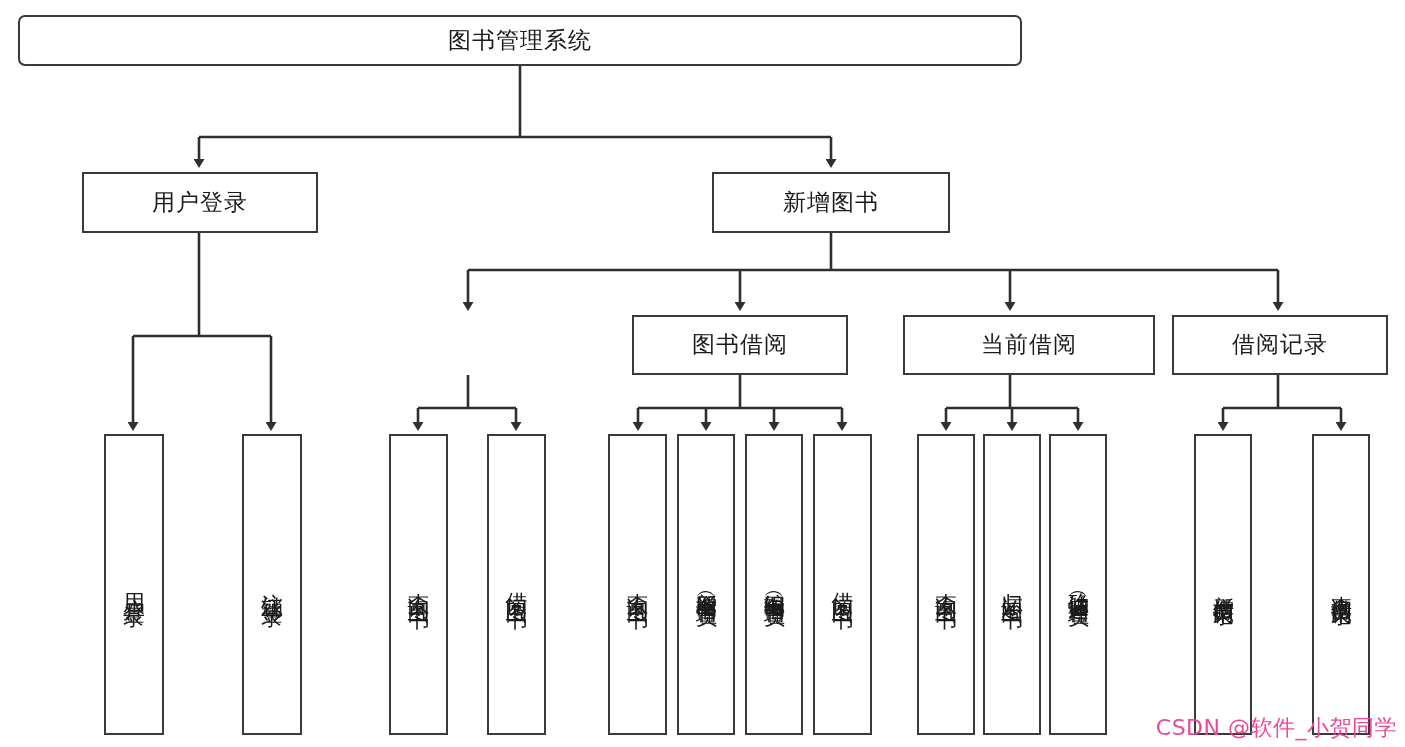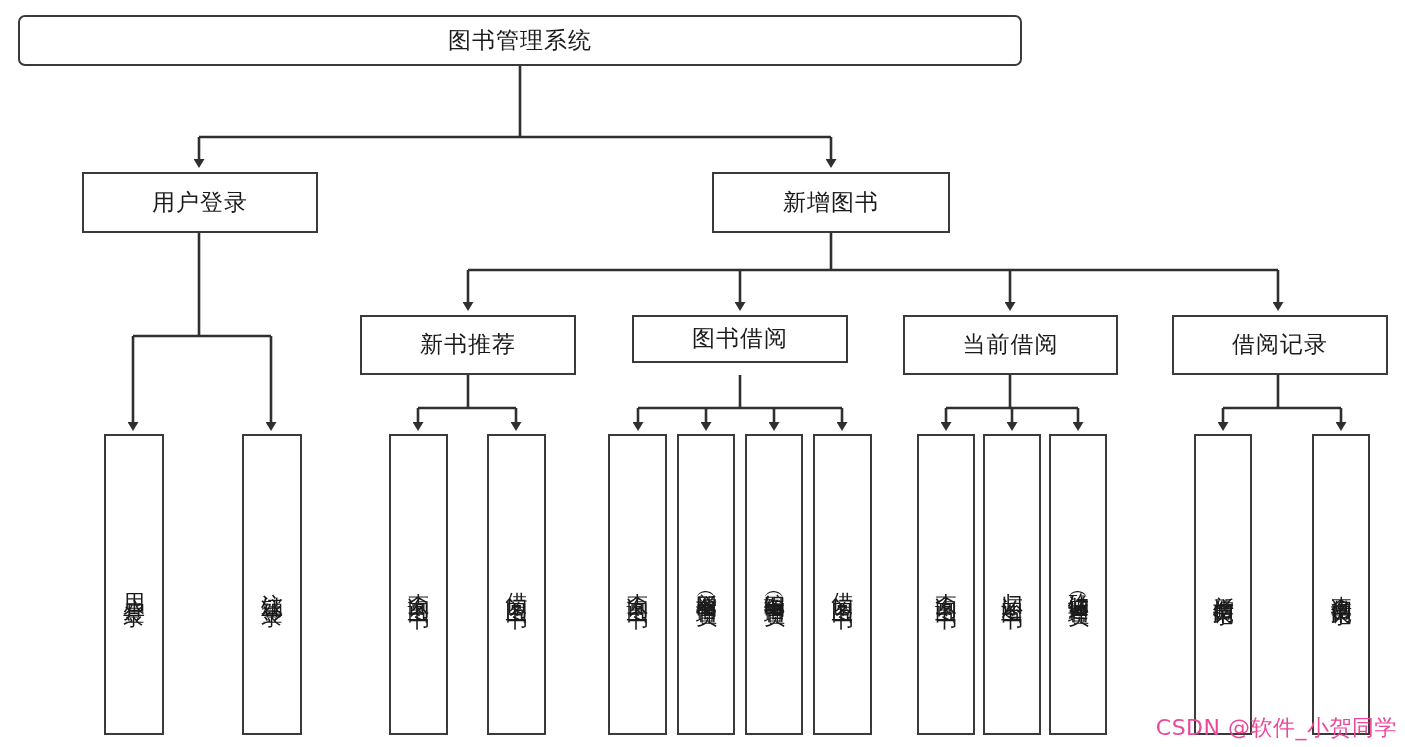--- a/index.html
+++ b/index.html
@@ -126,27 +126,24 @@
     <span>图书管理系统</span>
   </div>
 
   <div class="node horiz" style="left:82px; top:172px; width:236px; height:61px;">
     <span>用户登录</span>
   </div>
   <div class="node horiz" style="left:712px; top:172px; width:238px; height:61px;">
     <span>新增图书</span>
   </div>
 
-  <div class="node horiz" style="left:360px; top:315px; width:216px; height:60px;">
-    <span>新书推荐</span>
-  </div>
-  <div class="node horiz" style="left:632px; top:315px; width:216px; height:48px;">
+  <div class="node horiz" style="left:632px; top:315px; width:216px; height:60px;">
     <span>图书借阅</span>
   </div>
-  <div class="node horiz" style="left:903px; top:315px; width:215px; height:60px;">
+  <div class="node horiz" style="left:903px; top:315px; width:252px; height:60px;">
     <span>当前借阅</span>
   </div>
   <div class="node horiz" style="left:1172px; top:315px; width:216px; height:60px;">
     <span>借阅记录</span>
   </div>
 
   <div class="node vert" style="left:104px; top:434px; width:60px; height:301px;">
     <span class="vtext">用户登录</span>
   </div>
   <div class="node vert" style="left:242px; top:434px; width:60px; height:301px;">

